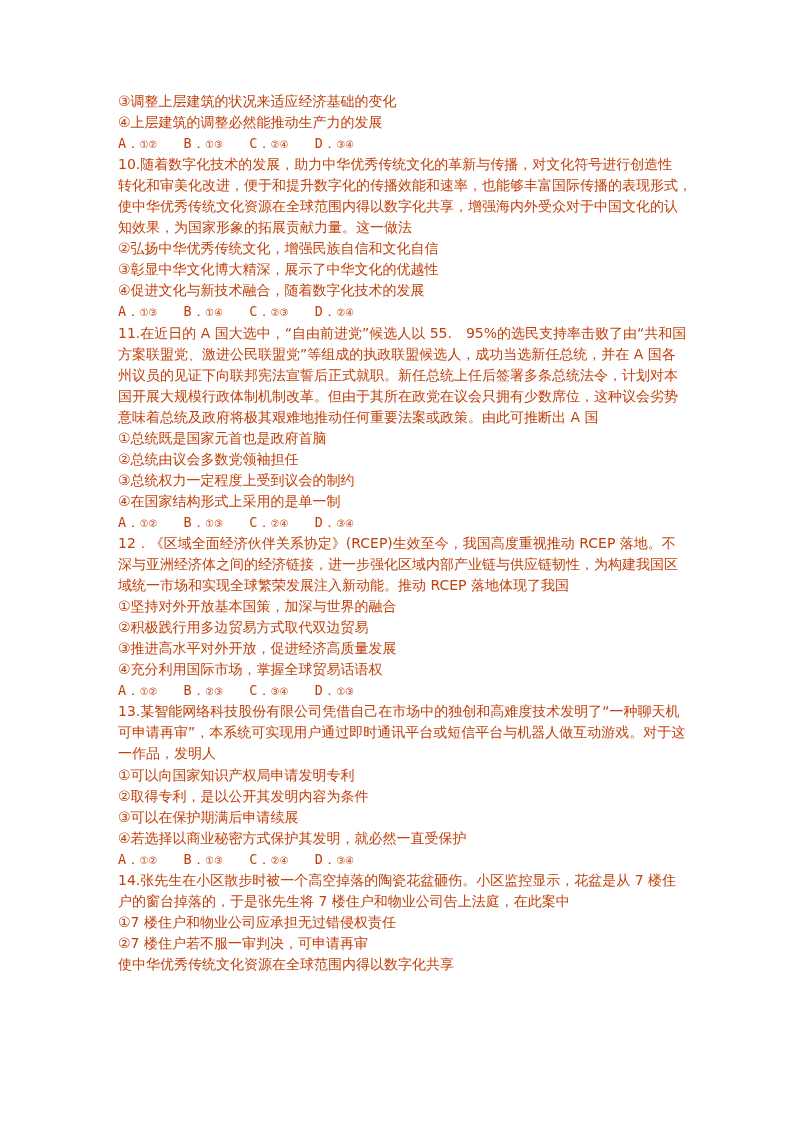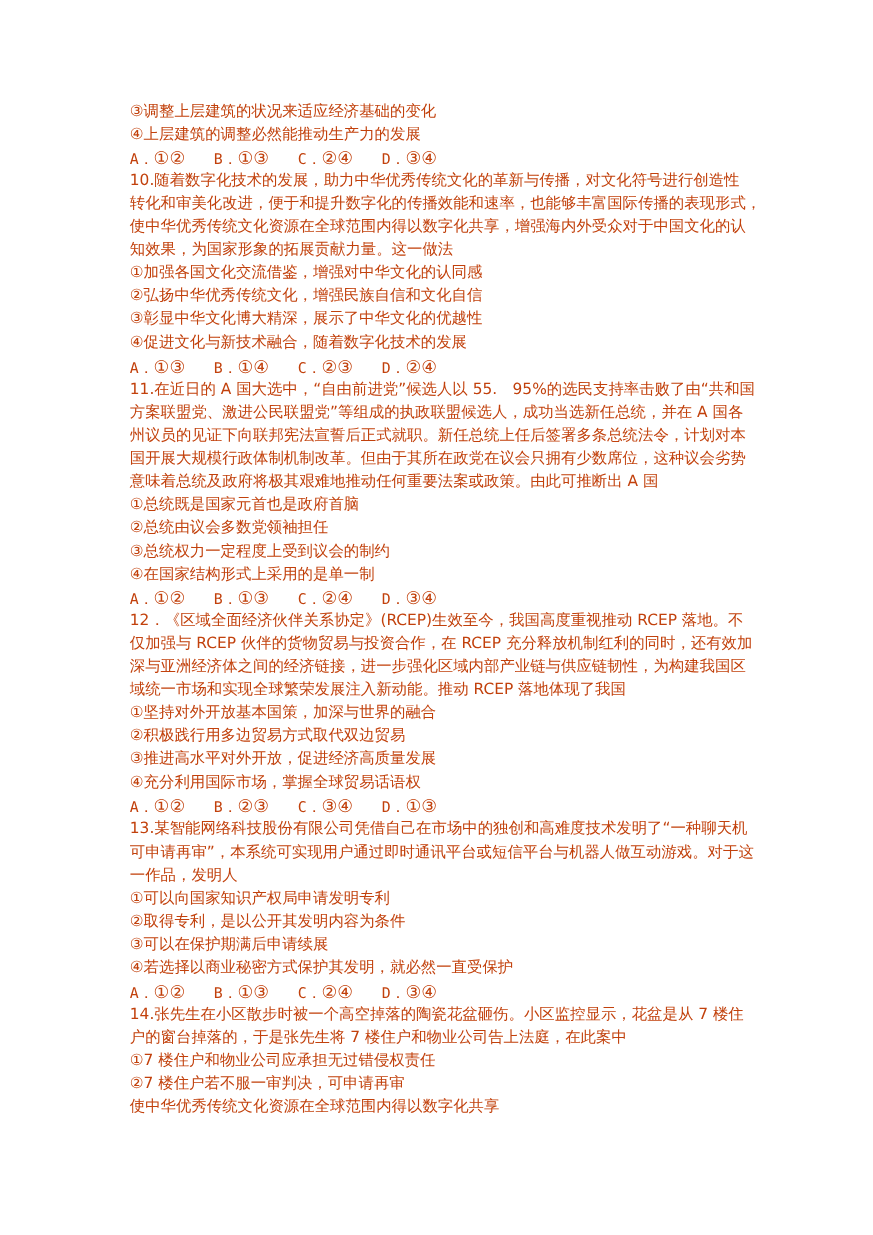--- a/index.html
+++ b/index.html
@@ -12,40 +12,39 @@
     font-family: "DejaVu Sans", "Liberation Sans", sans-serif;
     font-size: 14px;
     line-height: 21.05px;
     color: #c2410c;
     letter-spacing: 0px;
   }
   .line { display: block; white-space: nowrap; height: 21.05px; }
   .opts { display: block; white-space: pre; font-family: "DejaVu Sans Mono", "Liberation Mono", monospace; font-size: 13.5px; height: 21.05px; }
   .opt { display: inline-block; margin-right: 26px; }
   .opt-letter { display: inline; }
-  .opt-val { display: inline; font-family: "DejaVu Sans", sans-serif; font-size: 16px; }
+  .opt-val { display: inline; font-family: "DejaVu Sans", sans-serif; font-size: 10px; }
   .question { display: block; }
 </style>
 </head>
 <body>
 
 <div class="page">
 
   <div class="question">
     <span class="line">③调整上层建筑的状况来适应经济基础的变化</span>
     <span class="line">④上层建筑的调整必然能推动生产力的发展</span>
     <div class="opts"><span class="opt"><span class="opt-letter">A．</span><span class="opt-val">①②</span></span><span class="opt"><span class="opt-letter">B．</span><span class="opt-val">①③</span></span><span class="opt"><span class="opt-letter">C．</span><span class="opt-val">②④</span></span><span class="opt"><span class="opt-letter">D．</span><span class="opt-val">③④</span></span></div>
   </div>
 
   <div class="question">
     <span class="line">10.随着数字化技术的发展，助力中华优秀传统文化的革新与传播，对文化符号进行创造性</span>
     <span class="line">转化和审美化改进，便于和提升数字化的传播效能和速率，也能够丰富国际传播的表现形式，</span>
     <span class="line">使中华优秀传统文化资源在全球范围内得以数字化共享，增强海内外受众对于中国文化的认</span>
     <span class="line">知效果，为国家形象的拓展贡献力量。这一做法</span>
-    <span class="line">①加强各国文化交流借鉴，增强对中华文化的认同感</span>
     <span class="line">②弘扬中华优秀传统文化，增强民族自信和文化自信</span>
     <span class="line">③彰显中华文化博大精深，展示了中华文化的优越性</span>
     <span class="line">④促进文化与新技术融合，随着数字化技术的发展</span>
     <div class="opts"><span class="opt"><span class="opt-letter">A．</span><span class="opt-val">①③</span></span><span class="opt"><span class="opt-letter">B．</span><span class="opt-val">①④</span></span><span class="opt"><span class="opt-letter">C．</span><span class="opt-val">②③</span></span><span class="opt"><span class="opt-letter">D．</span><span class="opt-val">②④</span></span></div>
   </div>
 
   <div class="question">
     <span class="line">11.在近日的 A 国大选中，“自由前进党”候选人以 55.　95%的选民支持率击败了由“共和国</span>
     <span class="line">方案联盟党、激进公民联盟党”等组成的执政联盟候选人，成功当选新任总统，并在 A 国各</span>
     <span class="line">州议员的见证下向联邦宪法宣誓后正式就职。新任总统上任后签署多条总统法令，计划对本</span>
@@ -53,21 +52,20 @@
     <span class="line">意味着总统及政府将极其艰难地推动任何重要法案或政策。由此可推断出 A 国</span>
     <span class="line">①总统既是国家元首也是政府首脑</span>
     <span class="line">②总统由议会多数党领袖担任</span>
     <span class="line">③总统权力一定程度上受到议会的制约</span>
     <span class="line">④在国家结构形式上采用的是单一制</span>
     <div class="opts"><span class="opt"><span class="opt-letter">A．</span><span class="opt-val">①②</span></span><span class="opt"><span class="opt-letter">B．</span><span class="opt-val">①③</span></span><span class="opt"><span class="opt-letter">C．</span><span class="opt-val">②④</span></span><span class="opt"><span class="opt-letter">D．</span><span class="opt-val">③④</span></span></div>
   </div>
 
   <div class="question">
     <span class="line">12．《区域全面经济伙伴关系协定》(RCEP)生效至今，我国高度重视推动 RCEP 落地。不</span>
-    <span class="line">仅加强与 RCEP 伙伴的货物贸易与投资合作，在 RCEP 充分释放机制红利的同时，还有效加</span>
     <span class="line">深与亚洲经济体之间的经济链接，进一步强化区域内部产业链与供应链韧性，为构建我国区</span>
     <span class="line">域统一市场和实现全球繁荣发展注入新动能。推动 RCEP 落地体现了我国</span>
     <span class="line">①坚持对外开放基本国策，加深与世界的融合</span>
     <span class="line">②积极践行用多边贸易方式取代双边贸易</span>
     <span class="line">③推进高水平对外开放，促进经济高质量发展</span>
     <span class="line">④充分利用国际市场，掌握全球贸易话语权</span>
     <div class="opts"><span class="opt"><span class="opt-letter">A．</span><span class="opt-val">①②</span></span><span class="opt"><span class="opt-letter">B．</span><span class="opt-val">②③</span></span><span class="opt"><span class="opt-letter">C．</span><span class="opt-val">③④</span></span><span class="opt"><span class="opt-letter">D．</span><span class="opt-val">①③</span></span></div>
   </div>
 
   <div class="question">

